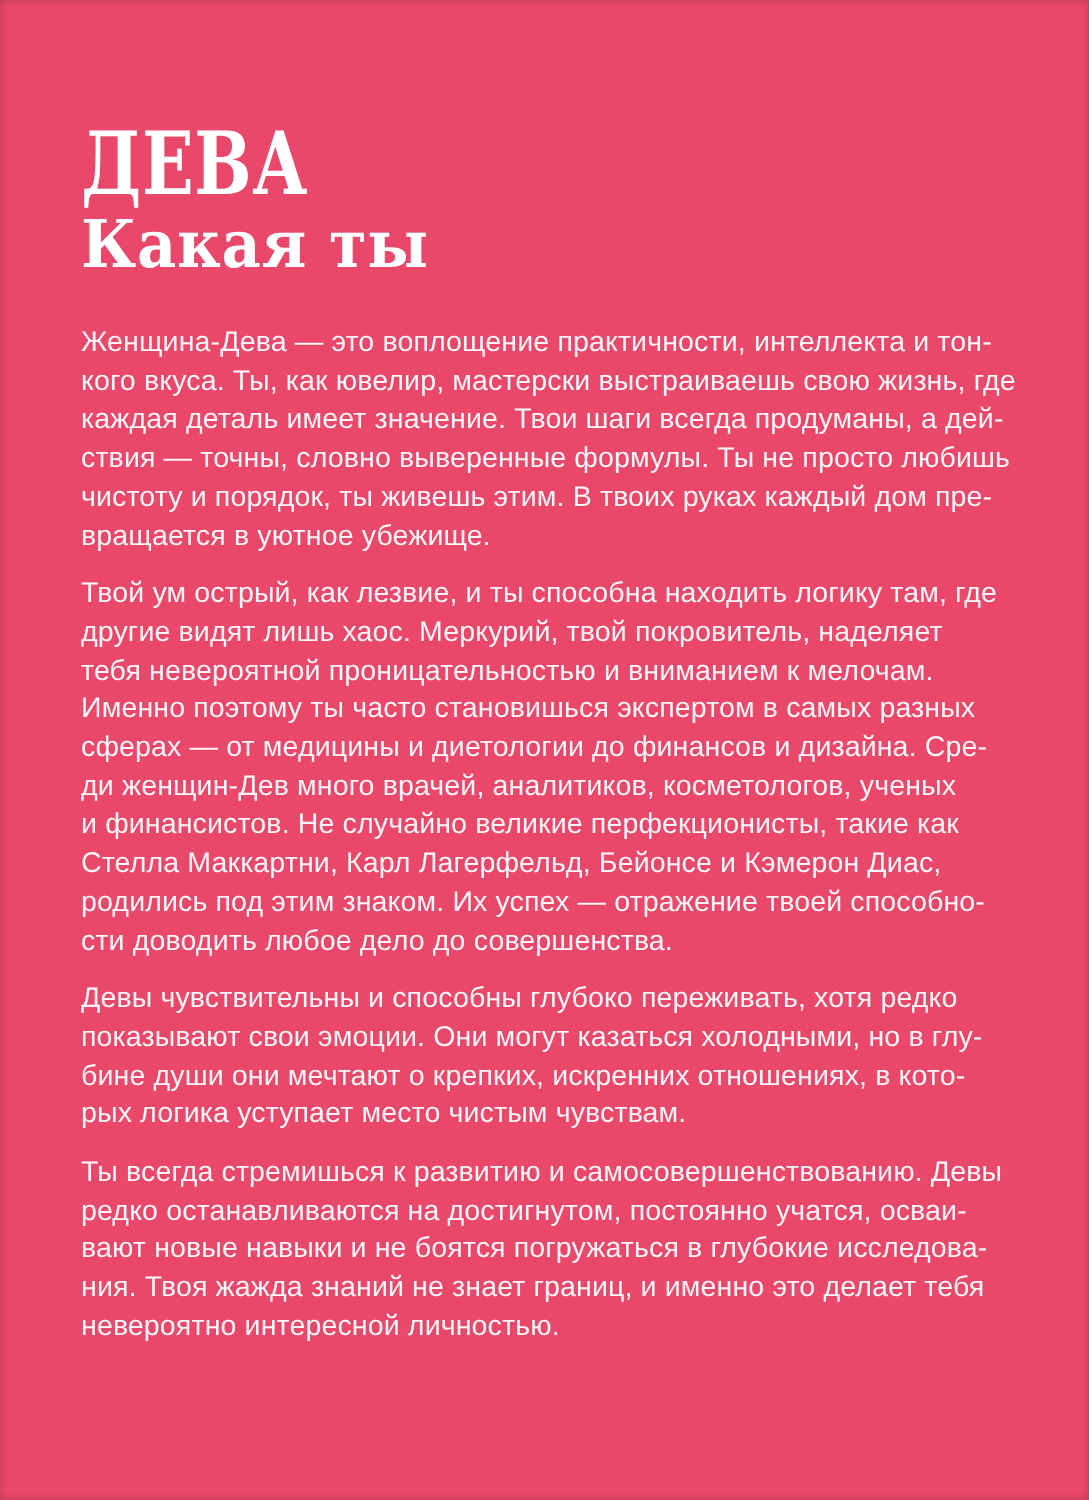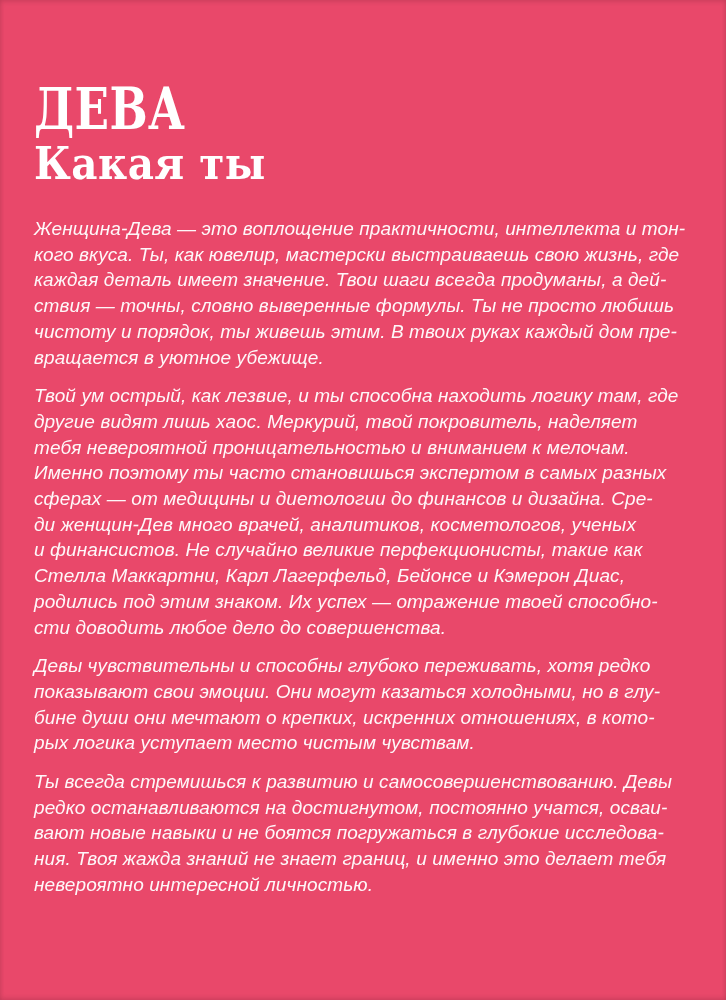--- a/index.html
+++ b/index.html
@@ -11,21 +11,21 @@
     height: 1000px;
     overflow: hidden;
     background: var(--bg, #E9486A);
     font-family: "Liberation Sans", sans-serif;
   }
   .page {
     position: relative;
     width: 726px;
     height: 1000px;
     box-sizing: border-box;
-    padding: 80px 48px 0 34px;
+    padding: 80px 48px 0 54px;
     background: var(--bg, #E9486A);
     box-shadow: inset 0 2px 5px rgba(0,0,0,0.10), inset 0 -2px 5px rgba(0,0,0,0.10);
   }
   .title {
     margin: 0;
     font-family: "DejaVu Serif", serif;
     font-weight: 700;
     font-size: 58px;
     line-height: 58px;
     letter-spacing: 0.5px;
@@ -50,21 +50,20 @@
     margin-top: 28px;
   }
   .body-text p {
     margin: 0 0 13px 0;
     font-size: 19px;
     line-height: 25.7px;
     letter-spacing: 0.1px;
     color: var(--fg, #FFFFFF);
     opacity: 0.96;
     white-space: pre;
-    font-style: italic;
   }
 </style>
 </head>
 <body>
 
 <div class="page">
   <h1 class="title">ДЕВА</h1>
   <h2 class="subtitle">Какая ты</h2>
 
   <div class="body-text">

